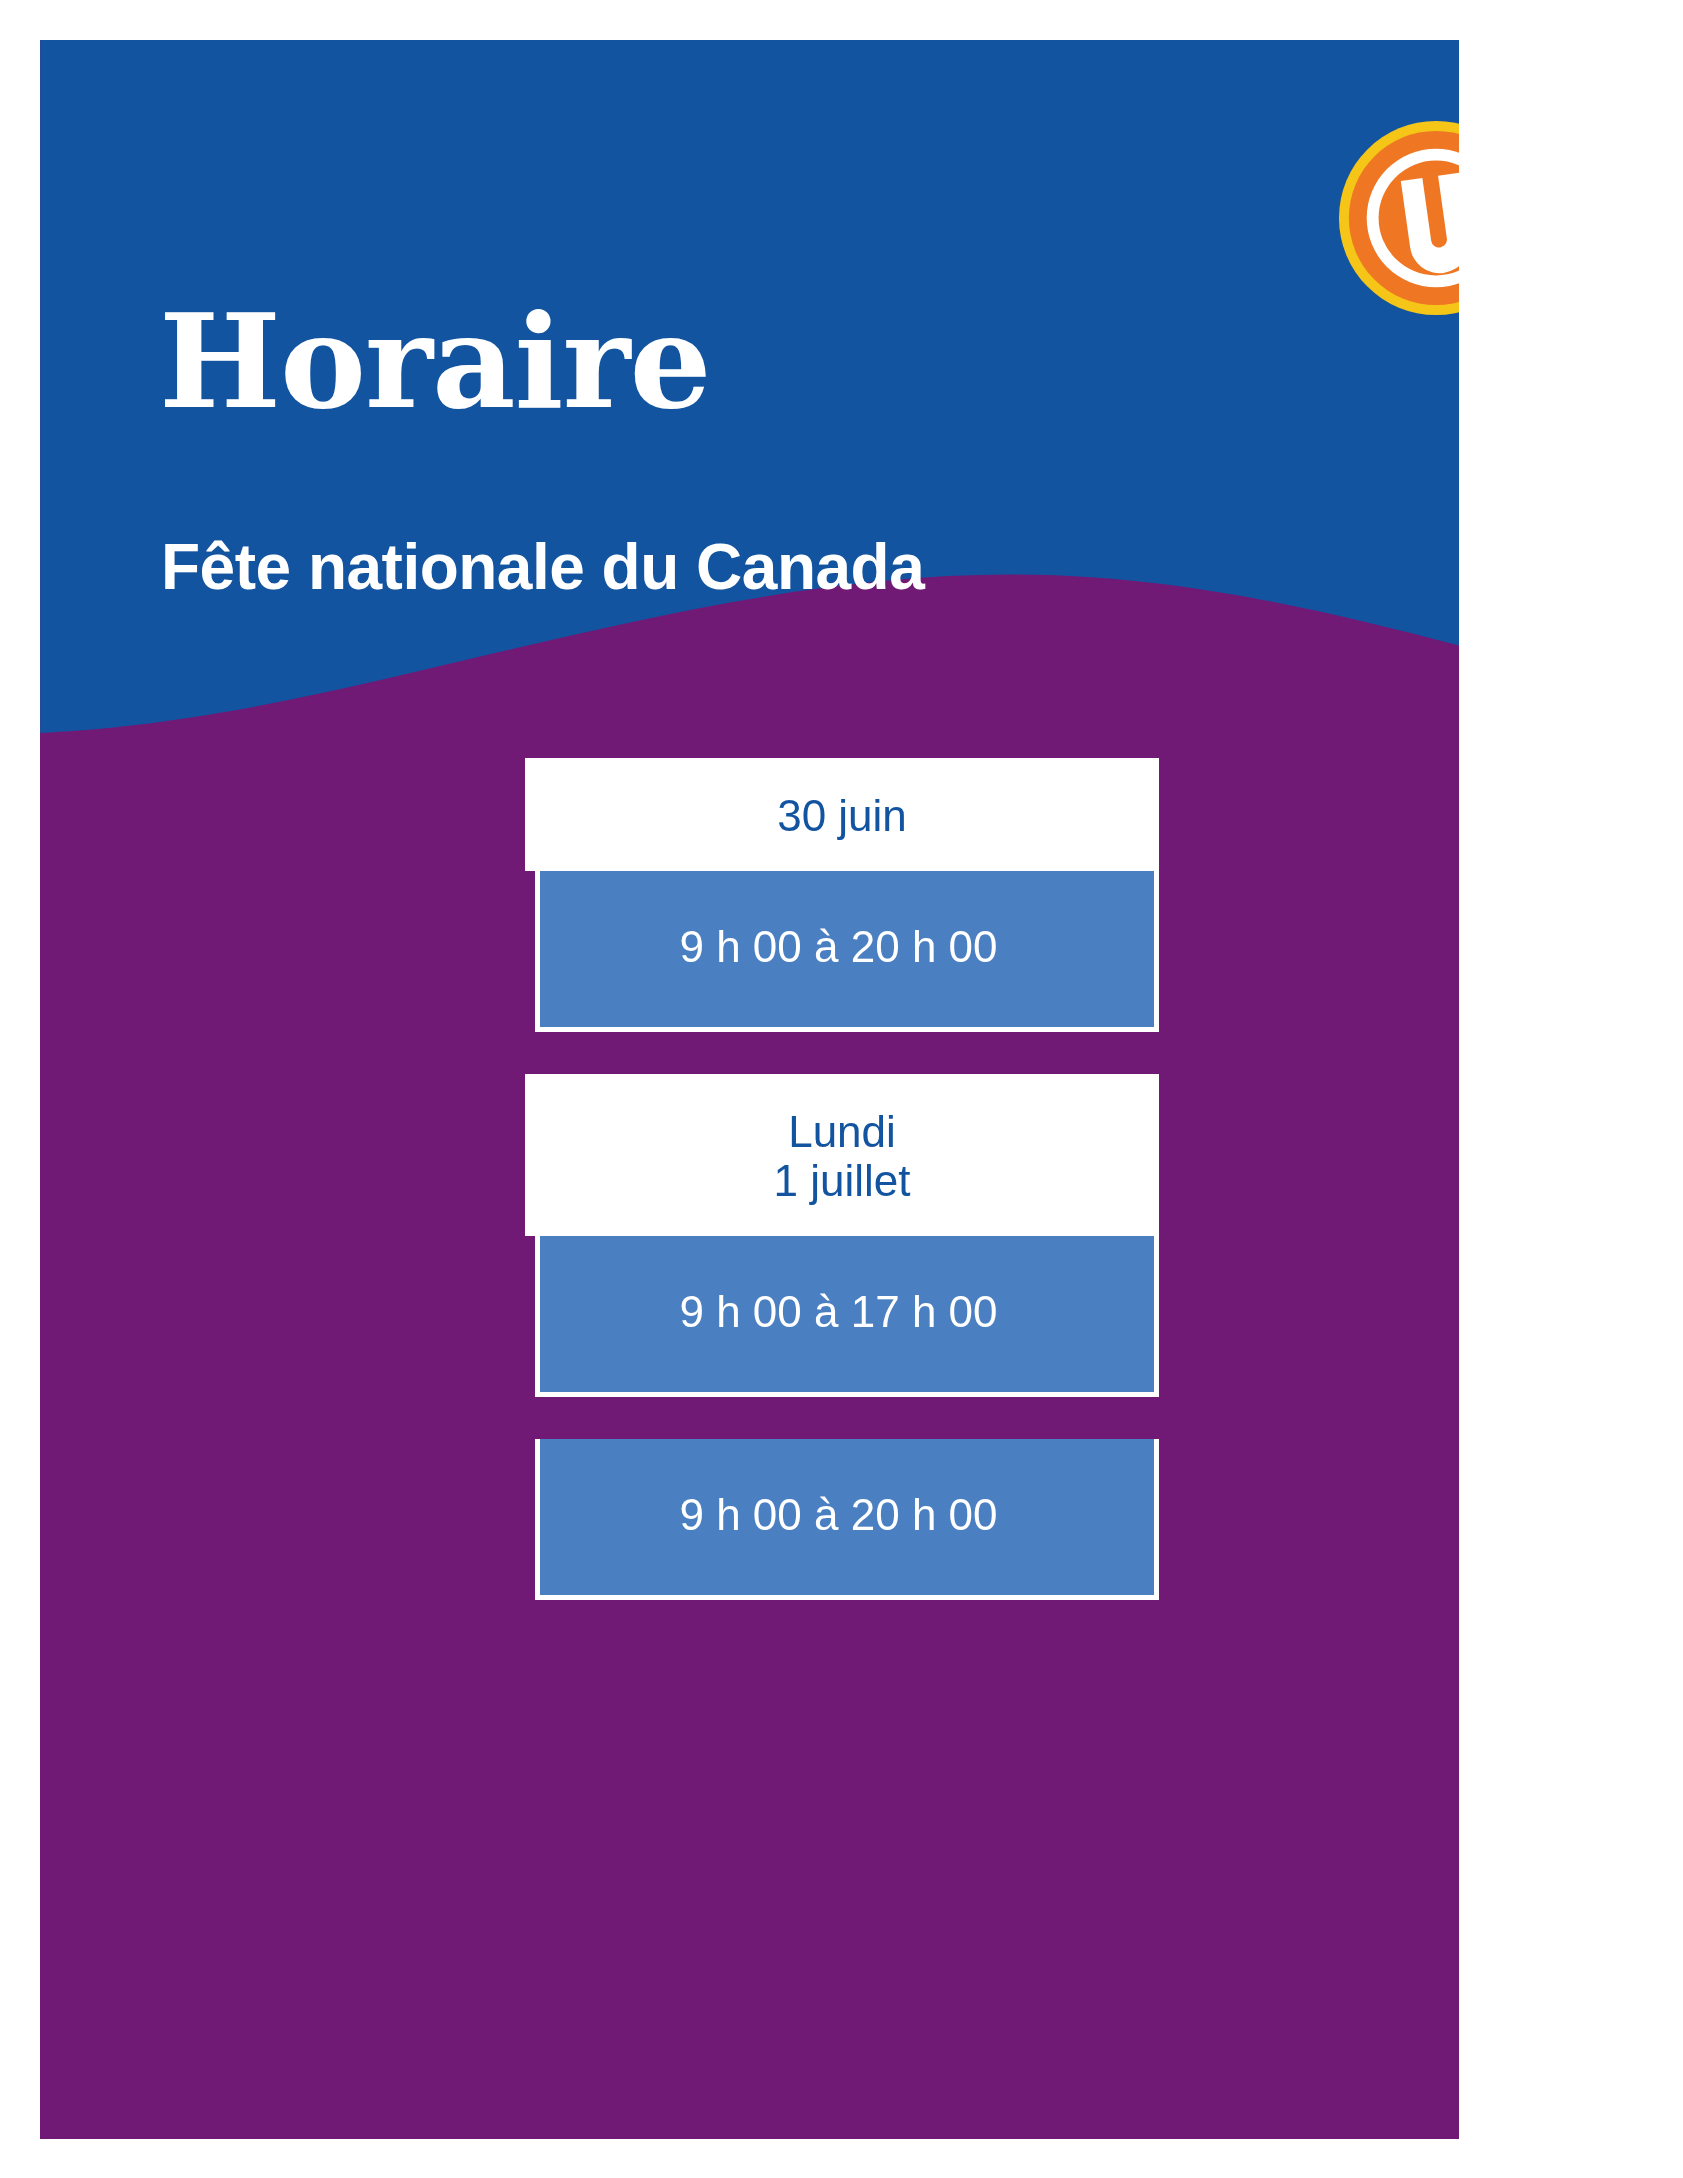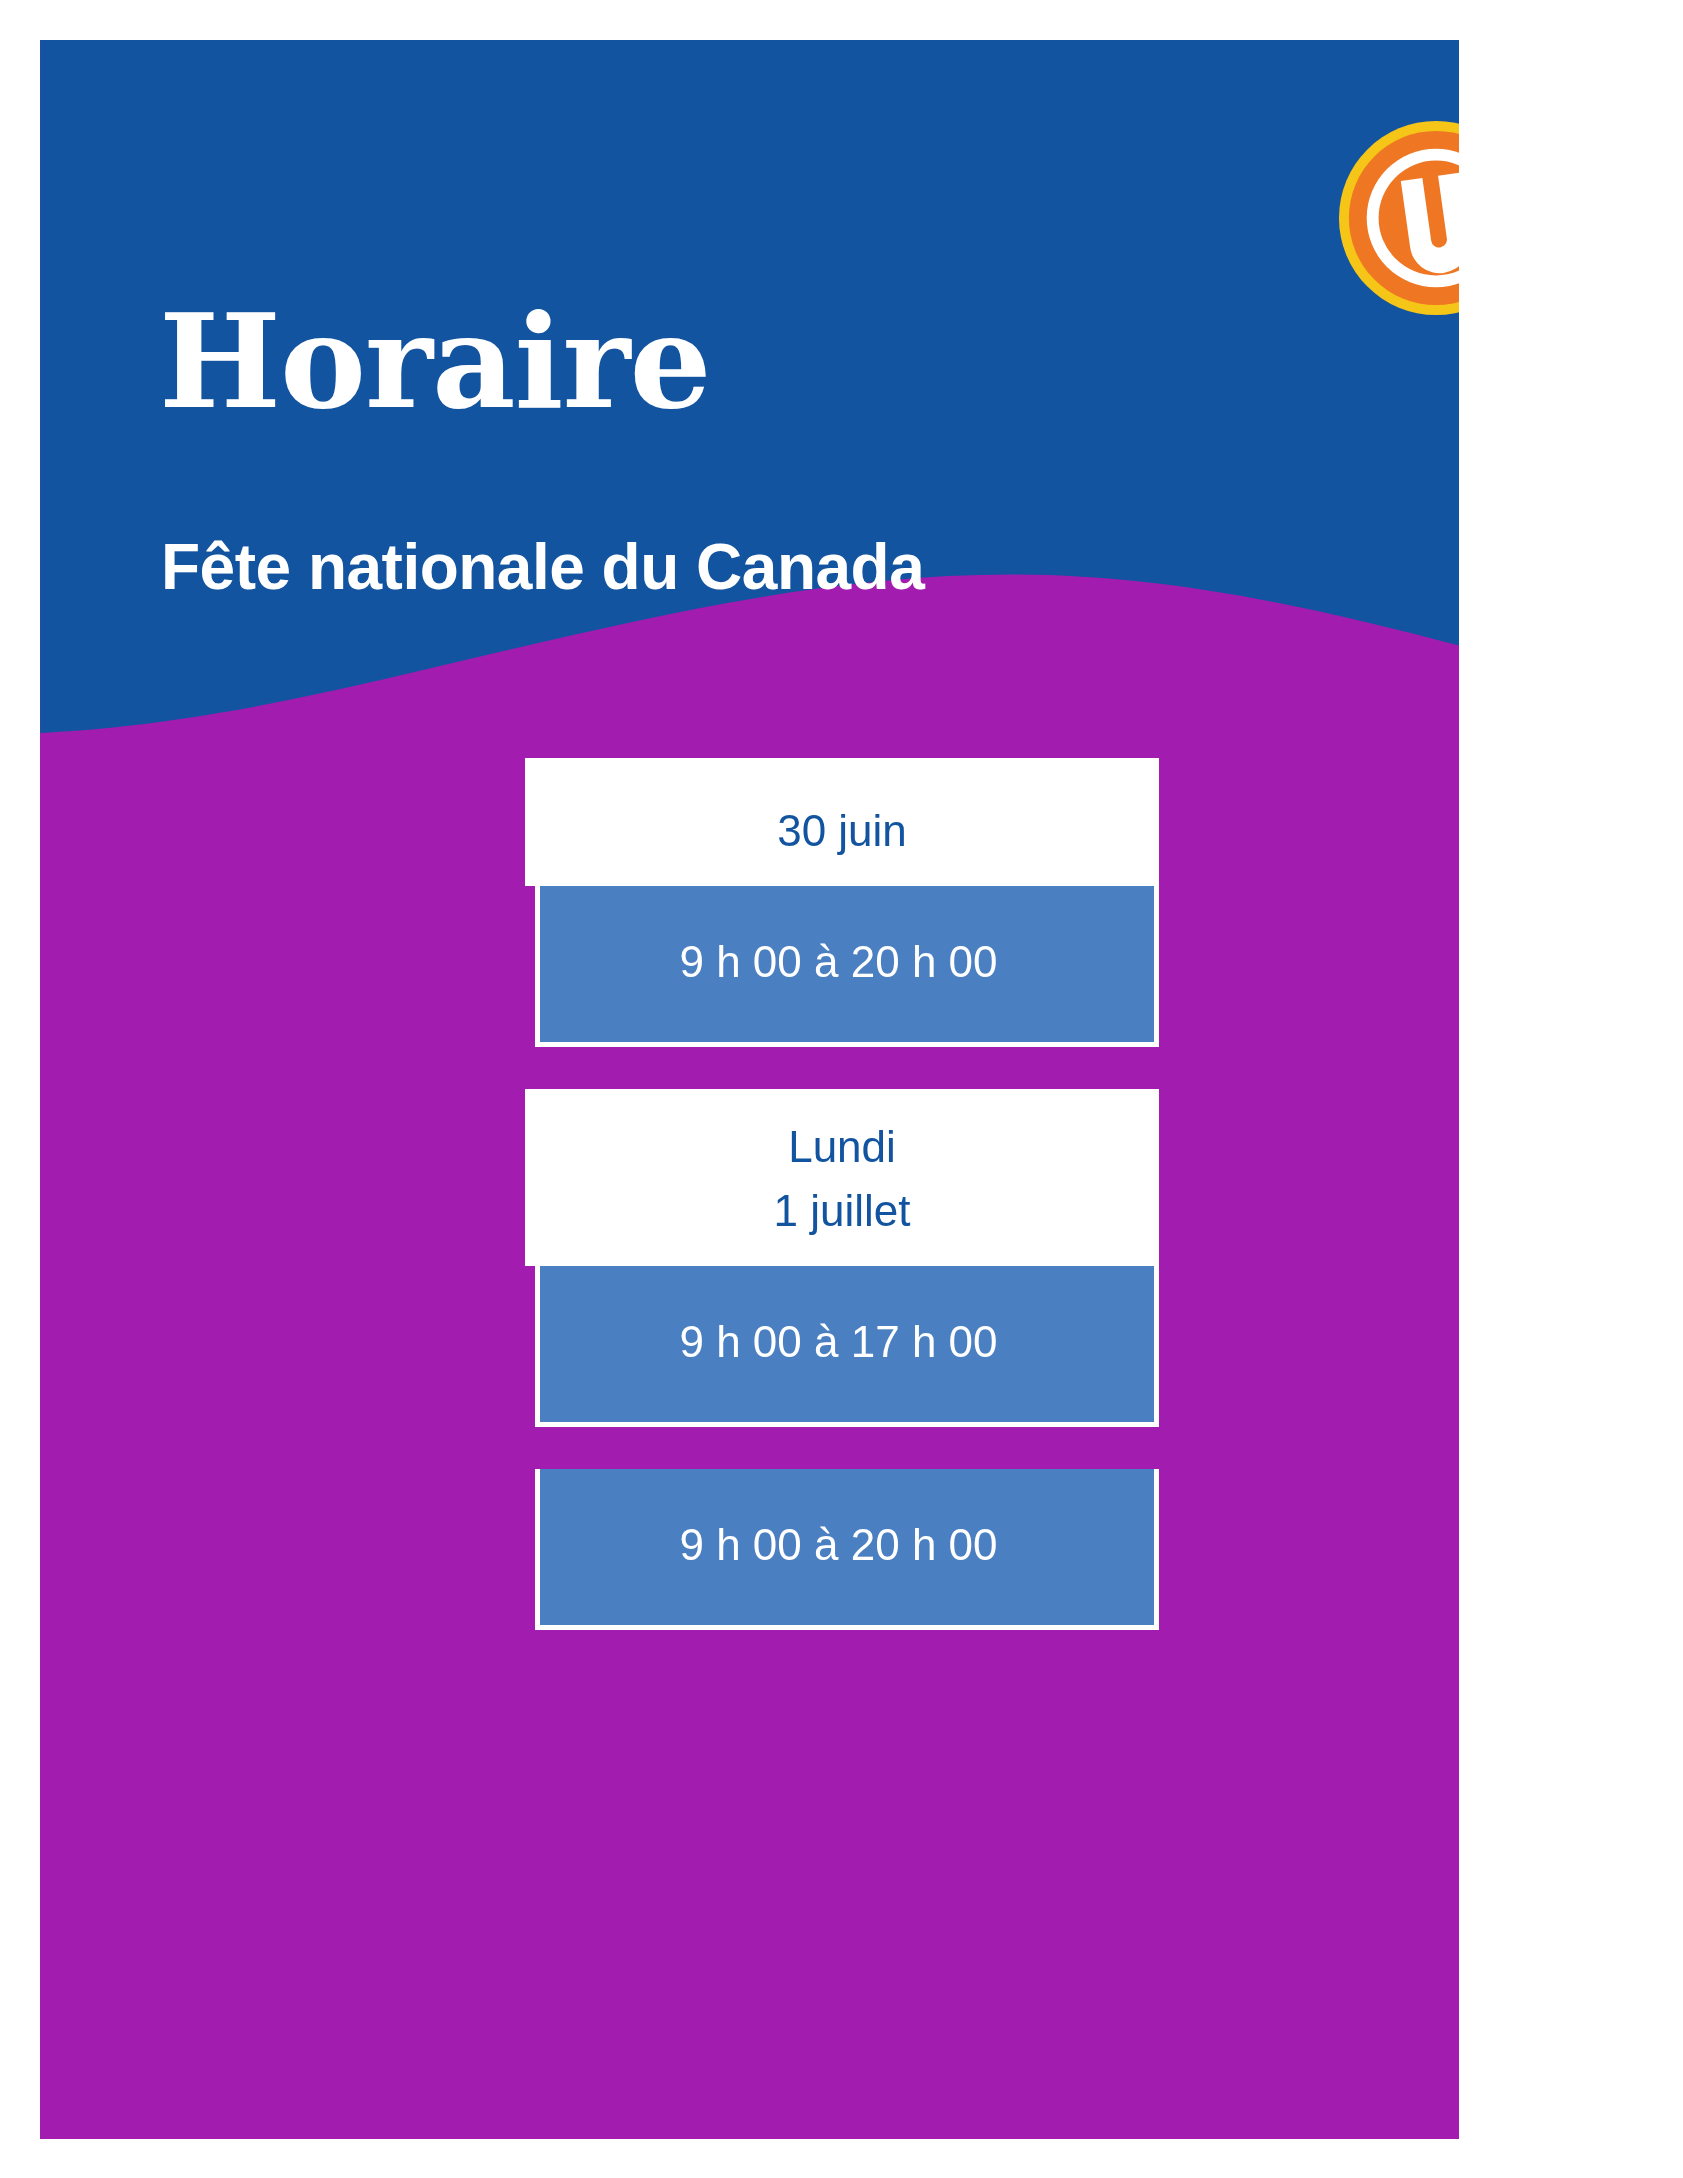--- a/index.html
+++ b/index.html
@@ -13,21 +13,21 @@
     font-family: "Liberation Sans", sans-serif;
     overflow: hidden;
   }
 
   .poster {
     position: absolute;
     left: 40px;
     top: 40px;
     width: 1419px;
     height: 2099px;
-    background: #a21caf;
+    background: #701a75;
     overflow: hidden;
   }
 
   
   .header {
     position: absolute;
     left: 0;
     top: 0;
     width: 1604px;
     height: 782px;
@@ -88,21 +88,21 @@
   .card-day {
     background: #ffffff;
     color: #1354a0;
     text-align: center;
     font-size: 44px;
     line-height: 1.13;
     padding: 33px 10px 30px 10px;
     box-sizing: border-box;
   }
   .card-day .d-name { display: block; }
-  .card-day .d-date { display: block; margin-top: 15px; }
+  .card-day .d-date { display: block; }
   .card-hours {
     background: #4a7fc1;
     border: 5px solid #ffffff;
     border-top: none;
     margin-left: 10px;
     margin-right: 0;
     width: 624px;
     box-sizing: border-box;
     color: #ffffff;
     text-align: center;

